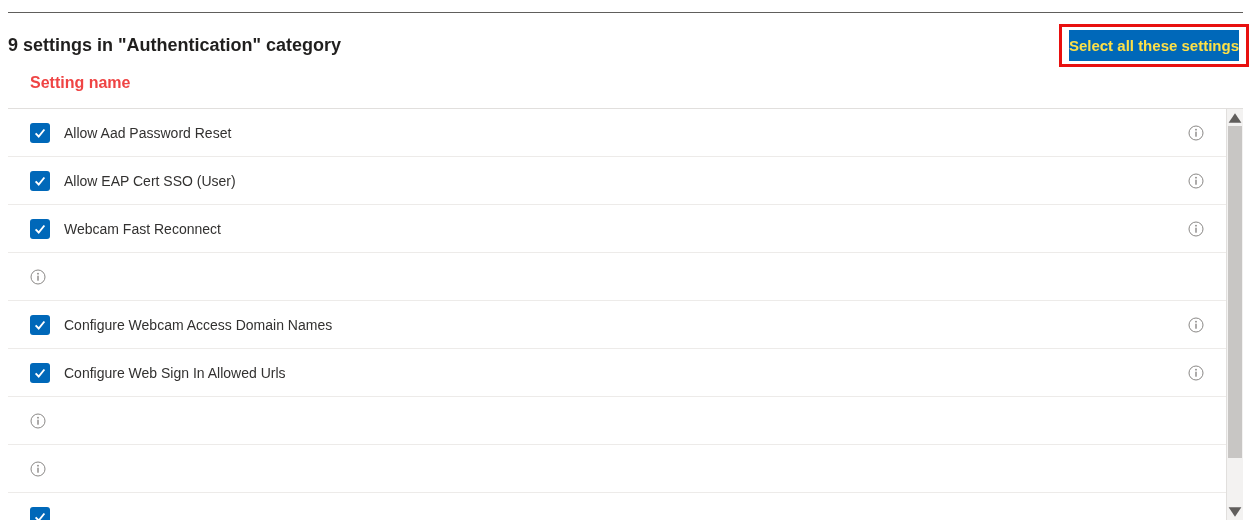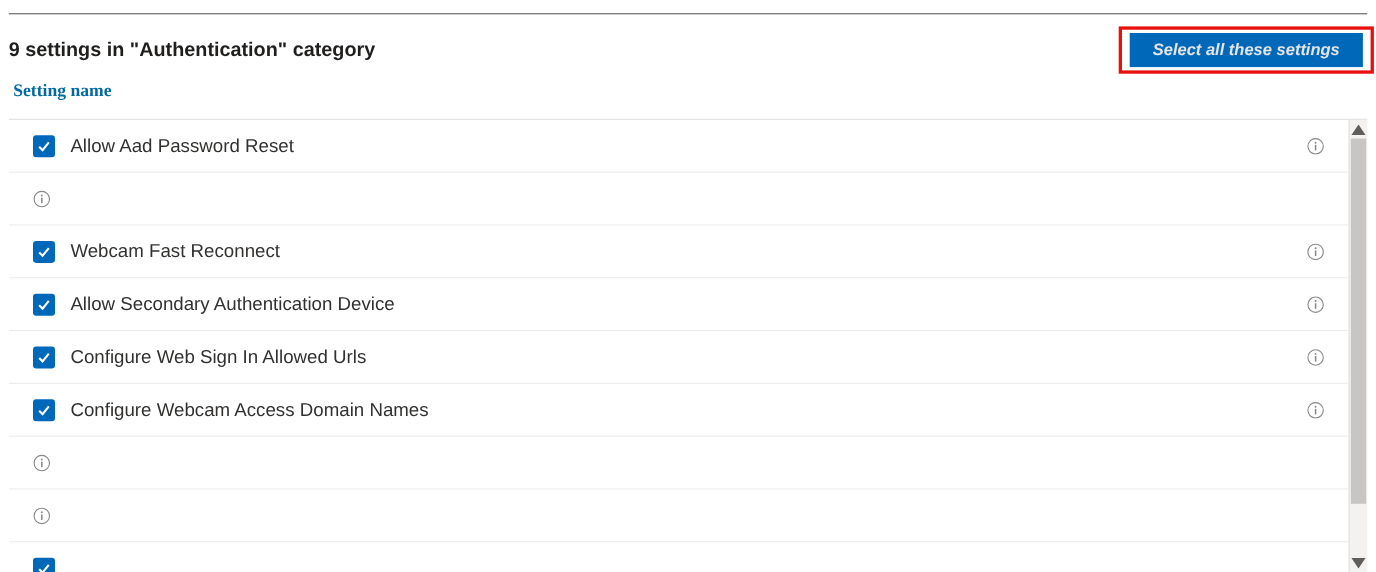--- a/index.html
+++ b/index.html
@@ -47,37 +47,35 @@
       position: absolute;
       top: -2px;
       left: -6px;
       right: -6px;
       bottom: -2px;
       border: 3px solid #e8100f;
       pointer-events: none;
     }
     .select-all-button {
       background: #0068b9;
-      color: #e5e5e5;
+      color: #fde047;
       border: none;
       font-size: 15px;
       font-weight: 600;
-      padding: 7px 21px;
+      padding: 7px 0;
       cursor: pointer;
       font-family: inherit;
-      font-style: italic;
     }
     .column-header {
       position: absolute;
       top: 74px;
-      left: 12px;
+      left: 30px;
       font-size: 16px;
       font-weight: 600;
-      color: #0369a1;
-      font-family: Liberation Serif, serif;
+      color: #ef4444;
     }
     .column-header-border {
       position: absolute;
       top: 108px;
       left: 8px;
       right: 8px;
       height: 1px;
       background: #e1dfdd;
     }
     .list-container {
@@ -125,21 +123,21 @@
       cursor: pointer;
     }
     .checkbox svg {
       width: 14px;
       height: 14px;
       stroke: #ffffff;
       stroke-width: 2.2;
       fill: none;
     }
     .setting-label {
-      font-size: 17px;
+      font-size: 14px;
       color: #323130;
     }
     .info-icon {
       width: 16px;
       height: 16px;
       display: flex;
       align-items: center;
       justify-content: center;
       cursor: pointer;
       color: #605e5c;
@@ -208,20 +206,28 @@
           </div>
           <div class="info-icon">
             <svg viewBox="0 0 16 16">
               <circle cx="8" cy="8" r="7" fill="none" stroke="#8a8886" stroke-width="1"></circle>
               <circle cx="8" cy="4.7" r="0.9" fill="#8a8886"></circle>
               <rect x="7.3" y="6.7" width="1.4" height="5" fill="#8a8886"></rect>
             </svg>
           </div>
         </div>
         <div class="setting-row">
+          <div class="setting-left">
+            <div class="checkbox">
+              <svg viewBox="0 0 16 16">
+                <polyline points="3,8.5 6.5,12 13,4"></polyline>
+              </svg>
+            </div>
+            <span class="setting-label">Allow EAP Cert SSO (User)</span>
+          </div>
           <div class="info-icon">
             <svg viewBox="0 0 16 16">
               <circle cx="8" cy="8" r="7" fill="none" stroke="#8a8886" stroke-width="1"></circle>
               <circle cx="8" cy="4.7" r="0.9" fill="#8a8886"></circle>
               <rect x="7.3" y="6.7" width="1.4" height="5" fill="#8a8886"></rect>
             </svg>
           </div>
         </div>
         <div class="setting-row">
           <div class="setting-left">
@@ -234,61 +240,53 @@
           </div>
           <div class="info-icon">
             <svg viewBox="0 0 16 16">
               <circle cx="8" cy="8" r="7" fill="none" stroke="#8a8886" stroke-width="1"></circle>
               <circle cx="8" cy="4.7" r="0.9" fill="#8a8886"></circle>
               <rect x="7.3" y="6.7" width="1.4" height="5" fill="#8a8886"></rect>
             </svg>
           </div>
         </div>
         <div class="setting-row">
-          <div class="setting-left">
-            <div class="checkbox">
-              <svg viewBox="0 0 16 16">
-                <polyline points="3,8.5 6.5,12 13,4"></polyline>
-              </svg>
-            </div>
-            <span class="setting-label">Allow Secondary Authentication Device</span>
+          <div class="info-icon">
+            <svg viewBox="0 0 16 16">
+              <circle cx="8" cy="8" r="7" fill="none" stroke="#8a8886" stroke-width="1"></circle>
+              <circle cx="8" cy="4.7" r="0.9" fill="#8a8886"></circle>
+              <rect x="7.3" y="6.7" width="1.4" height="5" fill="#8a8886"></rect>
+            </svg>
+          </div>
+        </div>
+        <div class="setting-row">
+          <div class="setting-left">
+            <div class="checkbox">
+              <svg viewBox="0 0 16 16">
+                <polyline points="3,8.5 6.5,12 13,4"></polyline>
+              </svg>
+            </div>
+            <span class="setting-label">Configure Webcam Access Domain Names</span>
           </div>
           <div class="info-icon">
             <svg viewBox="0 0 16 16">
               <circle cx="8" cy="8" r="7" fill="none" stroke="#8a8886" stroke-width="1"></circle>
               <circle cx="8" cy="4.7" r="0.9" fill="#8a8886"></circle>
               <rect x="7.3" y="6.7" width="1.4" height="5" fill="#8a8886"></rect>
             </svg>
           </div>
         </div>
         <div class="setting-row">
           <div class="setting-left">
             <div class="checkbox">
               <svg viewBox="0 0 16 16">
                 <polyline points="3,8.5 6.5,12 13,4"></polyline>
               </svg>
             </div>
             <span class="setting-label">Configure Web Sign In Allowed Urls</span>
-          </div>
-          <div class="info-icon">
-            <svg viewBox="0 0 16 16">
-              <circle cx="8" cy="8" r="7" fill="none" stroke="#8a8886" stroke-width="1"></circle>
-              <circle cx="8" cy="4.7" r="0.9" fill="#8a8886"></circle>
-              <rect x="7.3" y="6.7" width="1.4" height="5" fill="#8a8886"></rect>
-            </svg>
-          </div>
-        </div>
-        <div class="setting-row">
-          <div class="setting-left">
-            <div class="checkbox">
-              <svg viewBox="0 0 16 16">
-                <polyline points="3,8.5 6.5,12 13,4"></polyline>
-              </svg>
-            </div>
-            <span class="setting-label">Configure Webcam Access Domain Names</span>
           </div>
           <div class="info-icon">
             <svg viewBox="0 0 16 16">
               <circle cx="8" cy="8" r="7" fill="none" stroke="#8a8886" stroke-width="1"></circle>
               <circle cx="8" cy="4.7" r="0.9" fill="#8a8886"></circle>
               <rect x="7.3" y="6.7" width="1.4" height="5" fill="#8a8886"></rect>
             </svg>
           </div>
         </div>
         <div class="setting-row">

